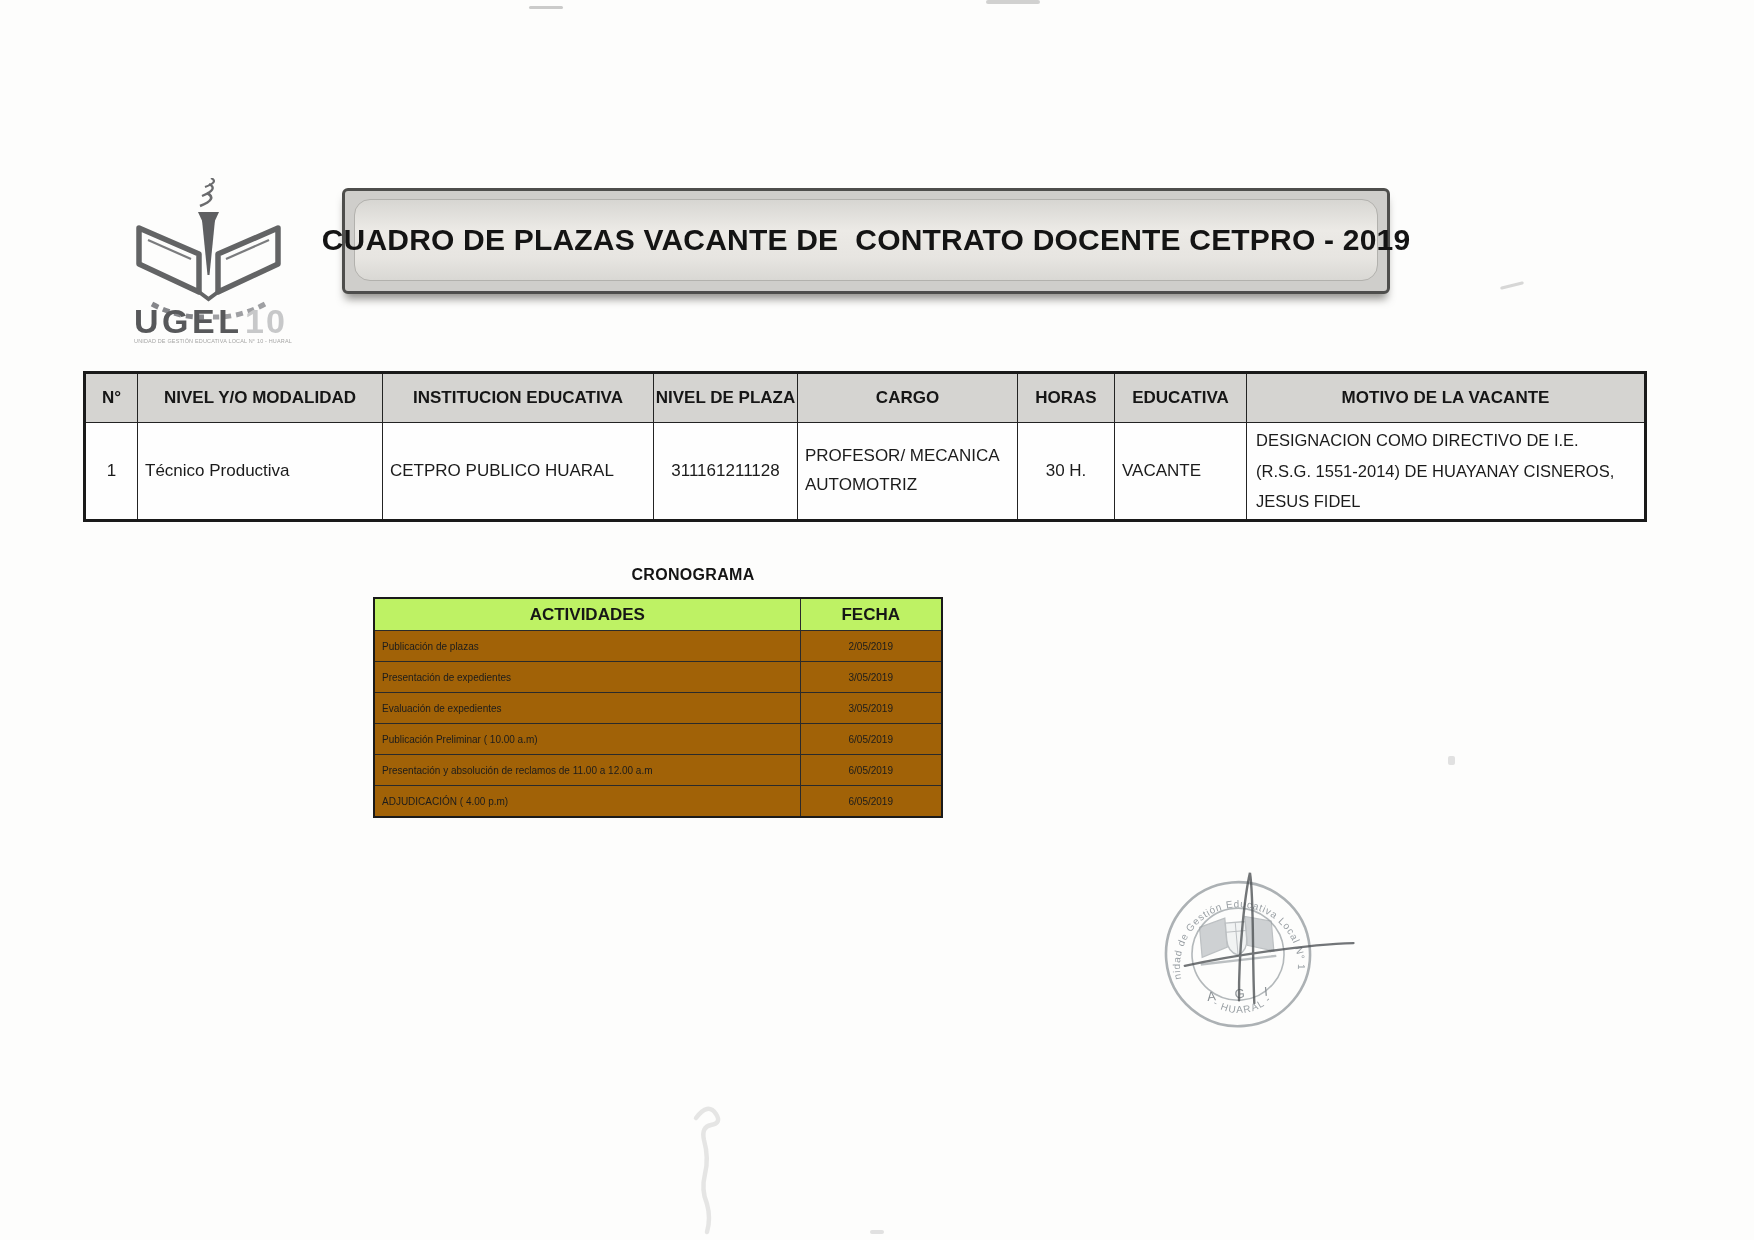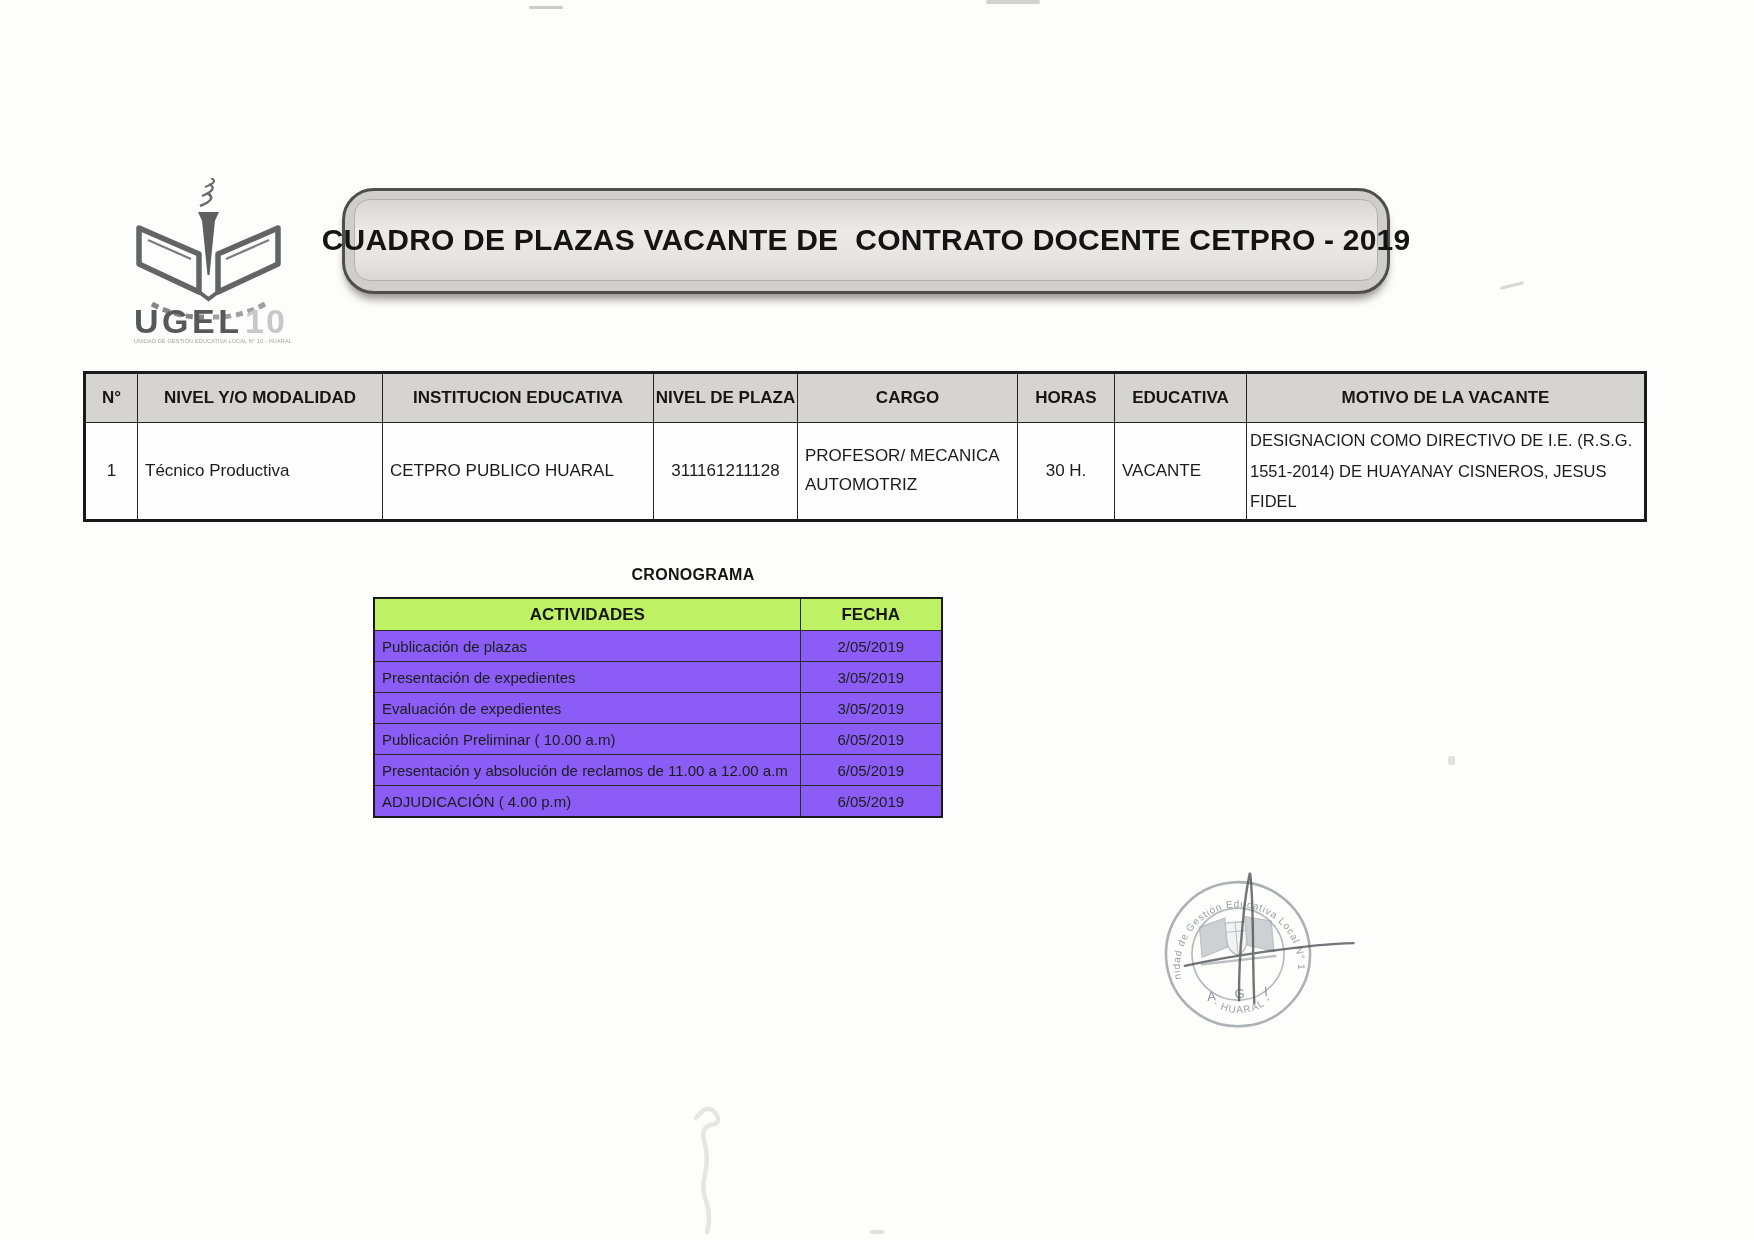--- a/index.html
+++ b/index.html
@@ -7,21 +7,21 @@
     width:1754px;height:1240px;position:relative;overflow:hidden;
     background:#fdfdfc;
     font-family:"Liberation Sans","DejaVu Sans",sans-serif;
     color:#1d1d1d;
   }
   
   .logo{position:absolute;left:128px;top:178px;width:172px;height:168px;}
   
   .banner{
     position:absolute;left:342px;top:188px;width:1048px;height:106px;
-    border:3px solid #4e4e4c;border-radius:32px;background:#cfcecb;
+    border:3px solid #4e4e4c;border-radius:6px;background:#cfcecb;
     box-shadow:0 8px 9px -3px rgba(128,127,122,.85);
     box-sizing:border-box;
   }
   .banner-inner{
     position:absolute;inset:8px 9px 10px 9px;border-radius:16px;
     border:1px solid #b2b1ad;
     background:linear-gradient(180deg,#d7d6d2 0%,#eceae6 38%,#e7e5e1 72%,#d9d8d4 100%);
     display:flex;align-items:center;justify-content:center;
   }
   .banner-title{
@@ -35,35 +35,35 @@
   .vacancy th{
     background:#d5d4d1;font-size:17px;font-weight:bold;height:46px;
     text-align:center;vertical-align:middle;line-height:1.15;color:#161616;
   }
   .vacancy td{
     height:94px;font-size:17px;vertical-align:middle;background:#fefefe;
     line-height:1.75;color:#1b1b1b;
   }
   .c-center{text-align:center;}
   .c-left{text-align:left;padding-left:7px;padding-right:4px;}
-  td.motivo{font-size:16.5px;line-height:1.85;padding-left:3px;padding-right:10px;}
+  td.motivo{font-size:16.5px;line-height:1.85;padding-left:9px;padding-right:10px;}
   td.cargo{line-height:1.7;}
   
   .crono-title{
     position:absolute;left:373px;top:566px;width:568px;text-align:center;
     font-size:16px;font-weight:bold;color:#141414;transform:translateX(36px);
     letter-spacing:.3px;
   }
   .crono{position:absolute;left:373px;top:597px;width:568px;border:2.4px solid #1a1a1a;}
   .crono th,.crono td{border:1.4px solid #2a2a2a;}
   .crono th{
     background:#bef264;height:29px;font-size:17px;font-weight:bold;text-align:center;
     vertical-align:middle;color:#161616;
   }
-  .crono td{height:28px;font-size:15px;vertical-align:middle;background:#8b5cf6;color:#1c1c1c;}
+  .crono td{height:28px;font-size:10px;vertical-align:middle;background:#a16207;color:#1c1c1c;}
   .crono td.act{padding-left:7px;}
   .crono td.date{text-align:center;}
   
   .stamp{position:absolute;left:1138px;top:862px;width:250px;height:182px;transform:rotate(-5deg);}
   
   .artifact{position:absolute;background:#8f8f8f;border-radius:2px;}
   .squiggle{position:absolute;left:684px;top:1098px;width:56px;height:142px;opacity:.28;}
 </style>
 </head>
 <body>

